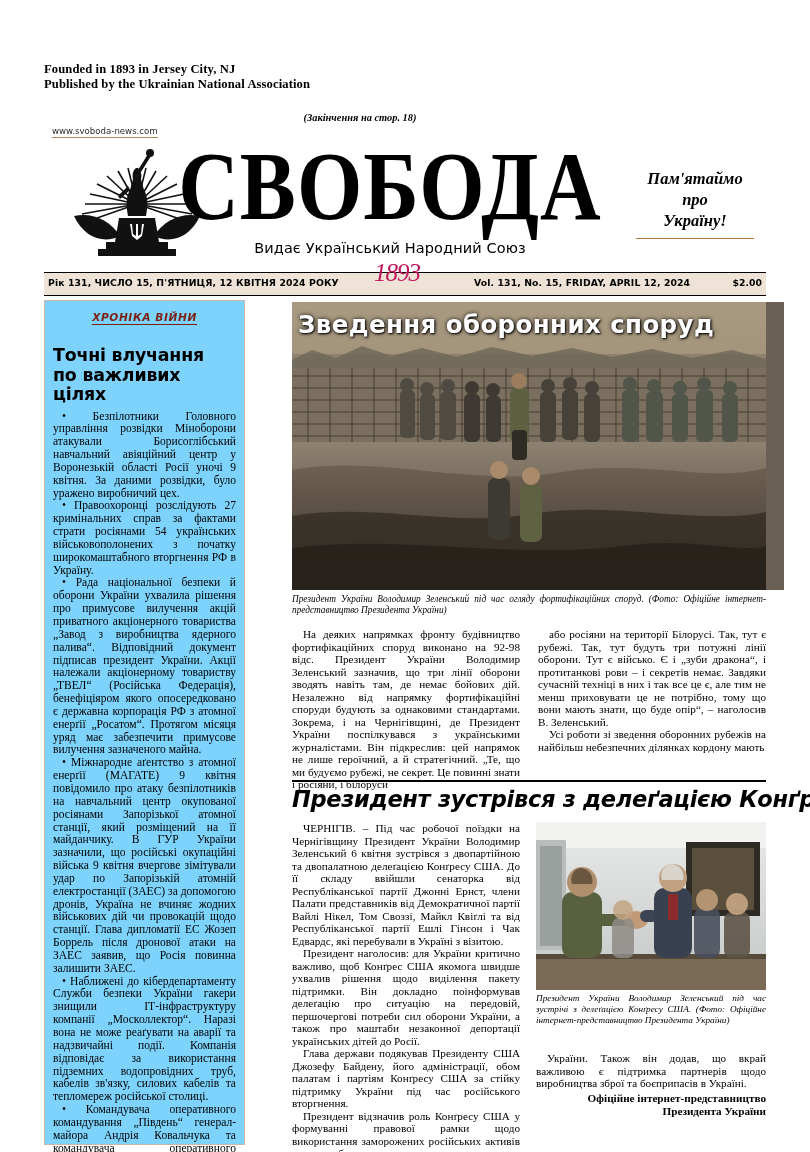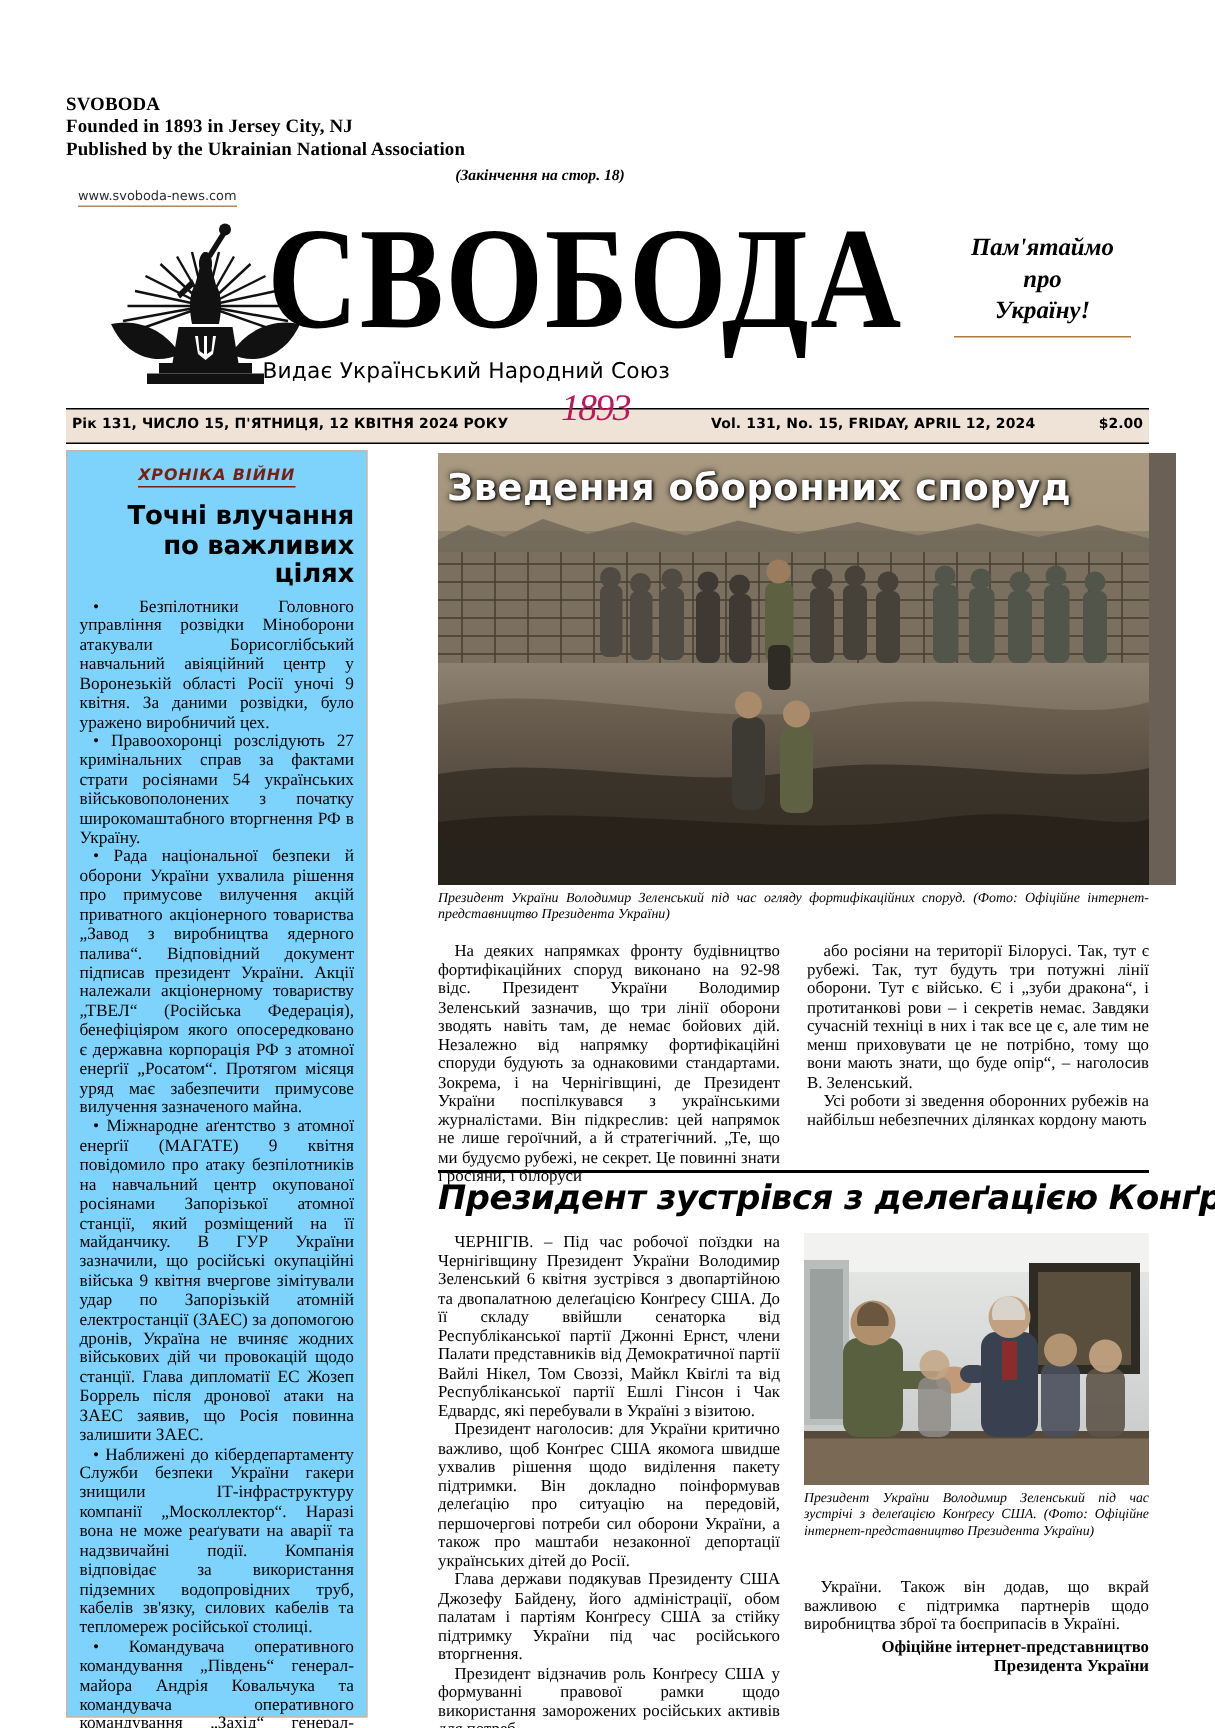--- a/index.html
+++ b/index.html
@@ -35,26 +35,26 @@
     text-align:center;
     font-family:"Liberation Serif", serif;
     font-weight:bold;
     font-size:84px;
     line-height:92px;
     letter-spacing:1px;
     transform:scaleY(1.15);
     transform-origin:center top;
   }
   .svoboda-sub{
-    position:absolute;left:175px;top:100px;width:430px;text-align:left;
+    position:absolute;left:175px;top:100px;width:430px;text-align:center;
     font-family:"DejaVu Sans", sans-serif;
     font-size:14.5px;font-weight:500;letter-spacing:.1px;
   }
   .remember{
-    position:absolute;left:620px;top:14px;width:150px;
+    position:absolute;left:620px;top:28px;width:150px;
     text-align:center;
     font-family:"Liberation Serif", serif;
     font-style:italic;font-weight:bold;
     font-size:16.5px;line-height:21px;
   }
   .remember .rule{
     margin-top:7px;border-bottom:1.6px solid #b07b3a;width:118px;margin-left:auto;margin-right:auto;
   }
 
   
@@ -84,21 +84,21 @@
     font-family:"DejaVu Sans", sans-serif;
     font-style:italic;font-weight:bold;font-size:10.6px;
     color:#7a1f12;
     letter-spacing:.6px;
     border-bottom:1px solid #7a1f12;
     display:inline-block;padding-bottom:1px;margin-bottom:3px;
   }
   .lhead{
     font-family:"DejaVu Sans", sans-serif;
     font-weight:bold;font-size:17.4px;line-height:19.5px;
-    text-align:right;letter-spacing:-.2px;margin:7px 0 5px 0;
+    text-align:left;letter-spacing:-.2px;margin:18px 0 5px 0;
   }
   .lbody p{
     margin:0;
     font-family:"Liberation Serif", serif;
     font-size:11.55px;line-height:12.85px;
     text-align:justify;
     text-indent:9px;
     hyphens:auto;
   }
 
@@ -160,21 +160,20 @@
     font-family:"Liberation Serif", serif;font-size:11.2px;line-height:13px;
   }
   svg{display:block;}
 </style>
 </head>
 <body>
 
 <div class="page">
 
   <div class="pubinfo">
-    <div>SVOBODA</div>
     <div>Founded in 1893 in Jersey City, NJ</div>
     <div>Published by the Ukrainian National Association</div>
   </div>
   <div class="weburl">www.svoboda-news.com</div>
 
   <div class="masthead">
 
     <div class="emblem">
       <svg viewBox="0 0 150 122" width="150" height="122">
         <g fill="#111">

